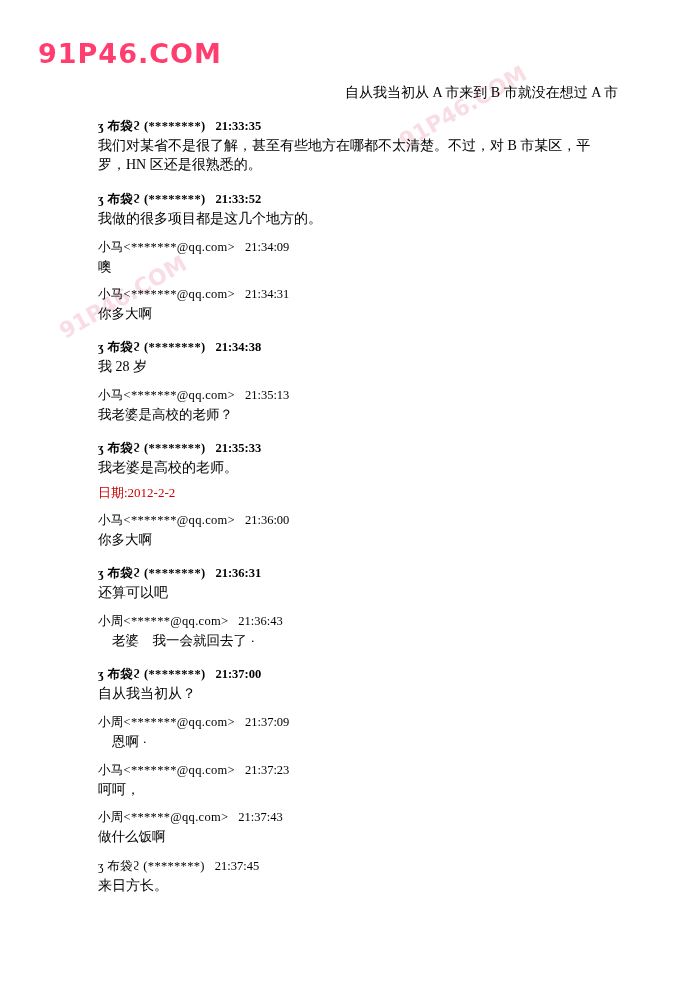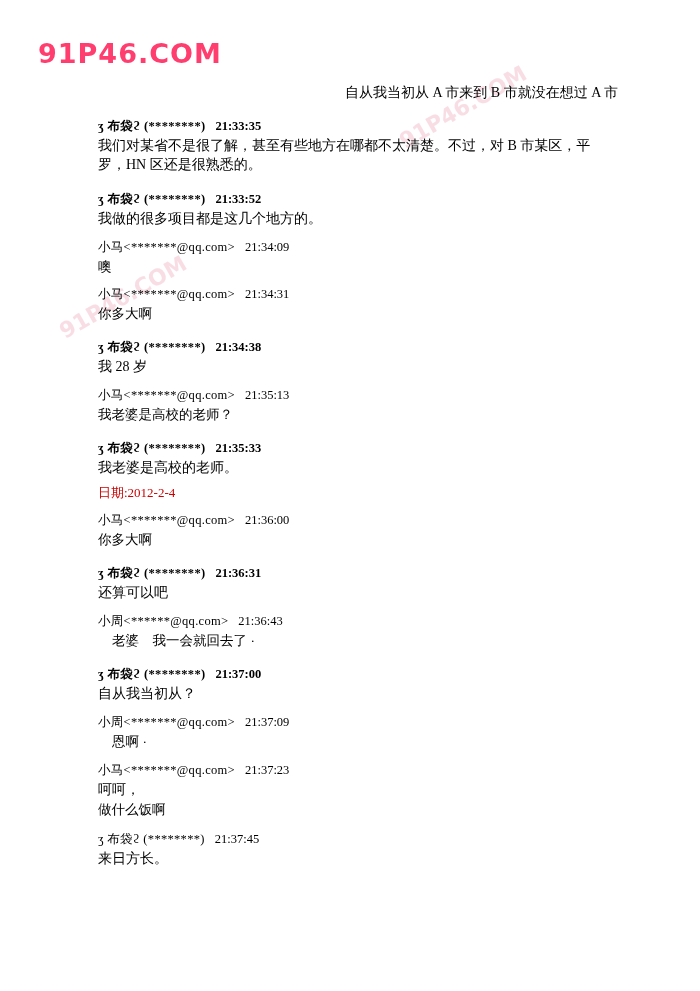--- a/index.html
+++ b/index.html
@@ -129,21 +129,21 @@
   <div class="meta">
     <span class="nick">小马&lt;*******@qq.com&gt;</span><span class="time">21:35:13</span>
   </div>
   <div class="msg small">我老婆是高校的老师？</div>
 
   <div class="meta gap-top">
     <span class="nick">ʒ 布袋ϩ (********)</span><span class="time">21:35:33</span>
   </div>
   <div class="msg">我老婆是高校的老师。</div>
 
-  <div class="date-stamp">日期:2012-2-4</div>
+  <div class="date-stamp">日期:2012-2-2</div>
 
   <div class="meta">
     <span class="nick">小马&lt;*******@qq.com&gt;</span><span class="time">21:36:00</span>
   </div>
   <div class="msg small">你多大啊</div>
 
   <div class="meta gap-top">
     <span class="nick">ʒ 布袋ϩ (********)</span><span class="time">21:36:31</span>
   </div>
   <div class="msg">还算可以吧</div>
@@ -162,20 +162,23 @@
     <span class="nick">小周&lt;*******@qq.com&gt;</span><span class="time">21:37:09</span>
   </div>
   <div class="msg small indent">恩啊 ·</div>
 
   <div class="meta">
     <span class="nick">小马&lt;*******@qq.com&gt;</span><span class="time">21:37:23</span>
   </div>
 
   <div class="msg">呵呵，</div>
 
+  <div class="meta">
+    <span class="nick">小周&lt;******@qq.com&gt;</span><span class="time">21:37:43</span>
+  </div>
   <div class="msg small">做什么饭啊</div>
 
   <div class="meta gap-top-lg">
     <span class="nick">ʒ 布袋ϩ (********)</span><span class="time">21:37:45</span>
   </div>
   <div class="msg">来日方长。</div>
 
 </div>
 
 </body></html>

